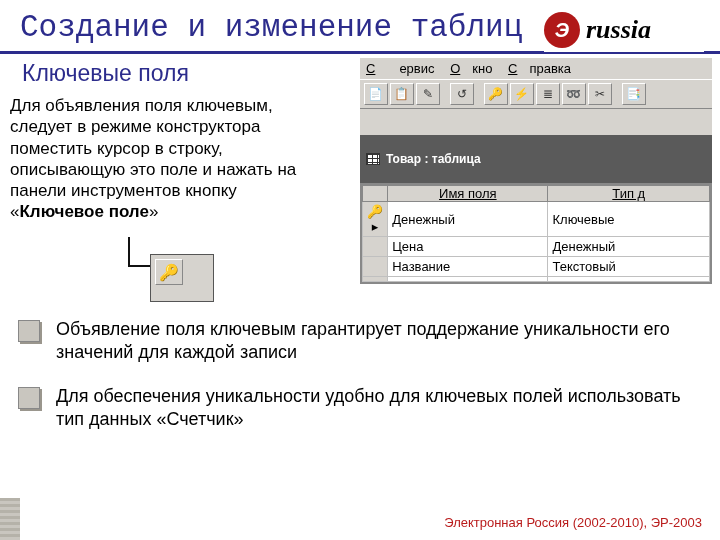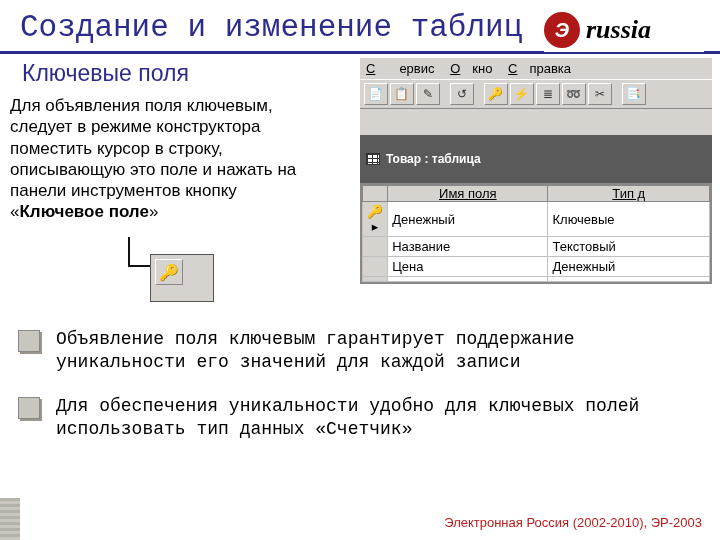--- a/index.html
+++ b/index.html
@@ -151,21 +151,21 @@
     background:#d6d3ce;
     display:flex;align-items:center;justify-content:center;
   }
   .arrow-line {
     position:absolute;
     background:#111;
   }
 
   .bullets {
     position: absolute;
-    top: 328px; left: 18px; right: 20px; font-family: Liberation Mono, monospace;
+    top: 318px; left: 18px; right: 20px;
   }
   .bullet {
     display: flex; align-items: flex-start;
     margin-bottom: 22px;
   }
   .bullet .marker {
     width: 22px; height: 22px;
     background: #c9c6bf;
     border: 1px solid #888;
     box-shadow: 2px 2px 0 #9a968d;
@@ -239,27 +239,27 @@
         <th>Имя поля</th>
         <th>Тип д</th>
       </tr>
       <tr>
         <td class="rowhdr">🔑▸</td>
         <td>Денежный</td>
         <td>Ключевые</td>
       </tr>
       <tr>
         <td class="rowhdr"></td>
+        <td>Цена</td>
+        <td>Денежный</td>
+      </tr>
+      <tr>
+        <td class="rowhdr"></td>
         <td>Название</td>
         <td>Текстовый</td>
-      </tr>
-      <tr>
-        <td class="rowhdr"></td>
-        <td>Цена</td>
-        <td>Денежный</td>
       </tr>
       <tr>
         <td class="rowhdr"></td>
         <td></td>
         <td></td>
       </tr>
     </tbody>
       </table>
   </div>
 </div>

